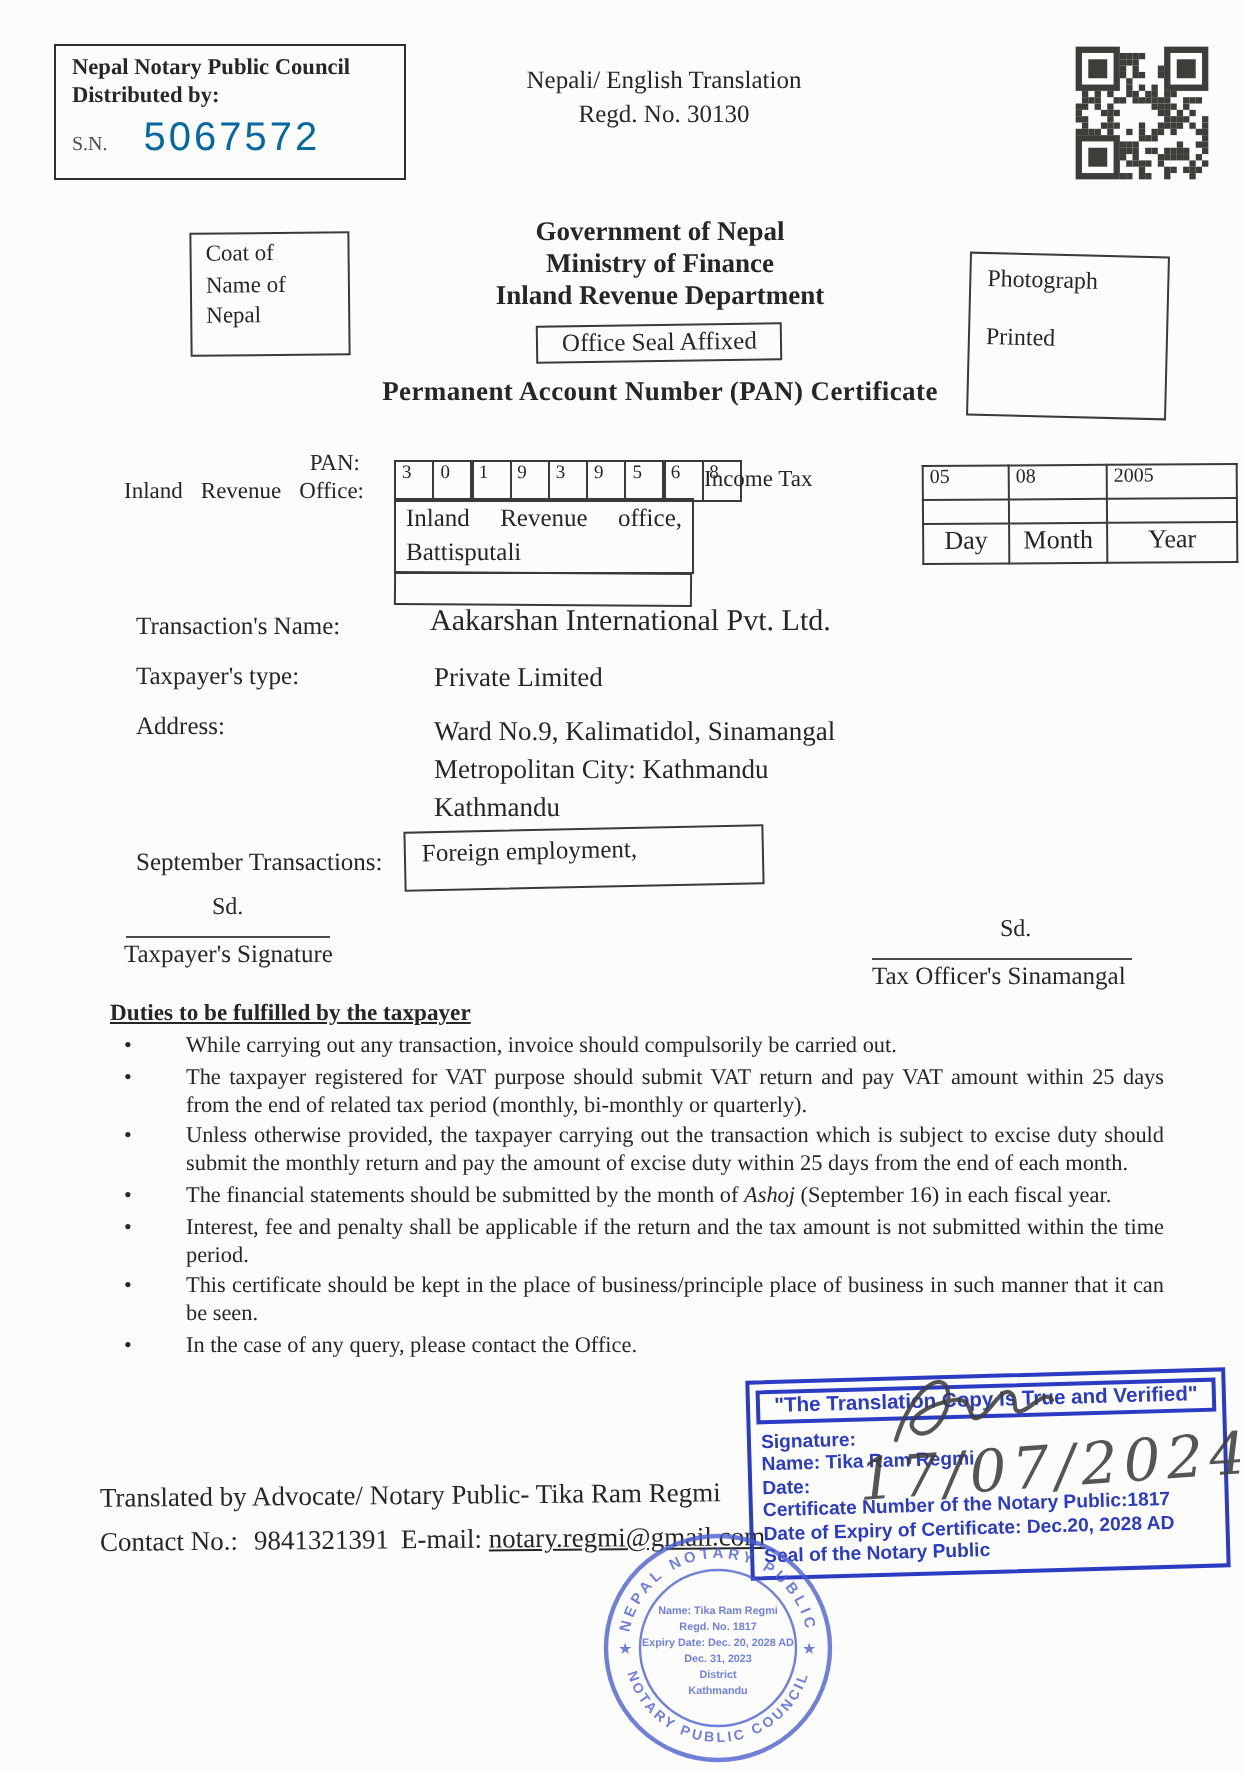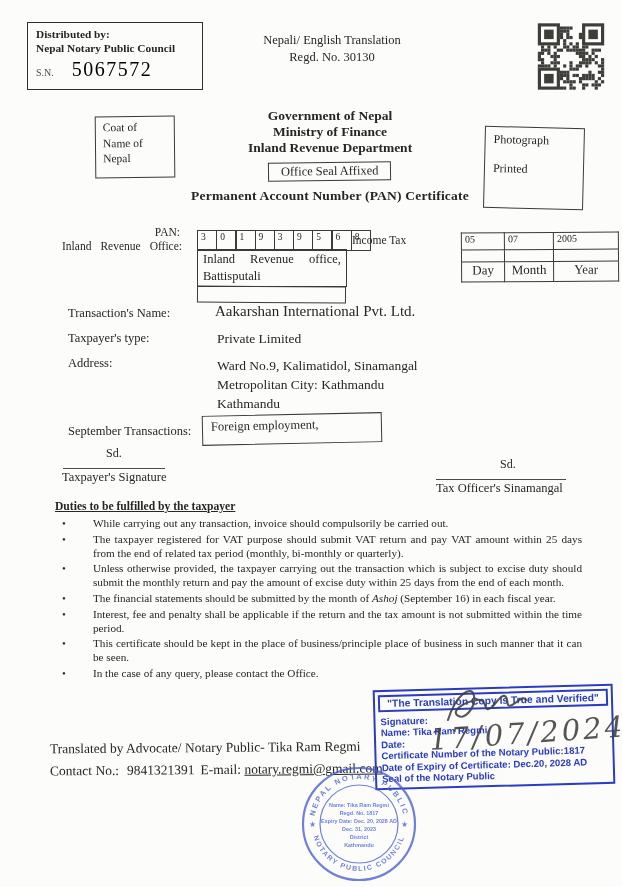--- a/index.html
+++ b/index.html
@@ -9,21 +9,21 @@
     font-family:"Liberation Serif", serif;
   }
   .abs{position:absolute;}
   .bordered{border:1.5px solid #3a3a3a;}
 
   
   .dist-box{left:27px;top:22px;width:158px;height:58px;border:1.8px solid #2e2e2e;padding:4px 8px;}
   .dist-box .b{font-weight:bold;font-size:11.3px;line-height:14px;}
   .sn-row{margin-top:5px;display:flex;align-items:flex-end;}
   .sn-label{font-family:Liberation Serif, serif;font-size:10px;color:#4c4c4c;}
-  .sn-value{font-family:Liberation Serif, serif;font-size:20px;color:#000000;letter-spacing:1.5px;margin-left:18px;line-height:18px;}
+  .sn-value{font-family:Liberation Sans, sans-serif;font-size:20px;color:#0369a1;letter-spacing:1.5px;margin-left:18px;line-height:18px;}
 
   
   .trans-note{left:212px;top:32px;width:240px;text-align:center;font-size:12.5px;line-height:17px;}
 
   .qr{left:531px;top:17px;}
 
   
   .coat-box{left:95px;top:116px;width:64px;height:54px;padding:3px 7px;font-size:11.5px;line-height:15.5px;transform:rotate(-0.6deg);}
   .hdr{left:120px;top:108px;width:420px;text-align:center;}
   .hdr .h{font-weight:bold;font-size:13.5px;line-height:16px;}
@@ -88,22 +88,22 @@
   .foot2 .email{text-decoration:underline;}
   .foot2 .num{margin:0 6px 0 8px;}
   .roundstamp{left:288px;top:762px;z-index:3;opacity:.78;pointer-events:none;}
 </style>
 </head>
 <body>
 
 <div class="page">
 
   <div class="abs dist-box">
+    <div class="b">Nepal Notary Public Council</div>
     <div class="b">Distributed by:</div>
-    <div class="b">Nepal Notary Public Council</div>
     <div class="sn-row">
       <span class="sn-label">S.N.</span>
       <span class="sn-value">5067572</span>
     </div>
   </div>
 
   <div class="abs trans-note">
     <div>Nepali/ English Translation</div>
     <div>Regd. No. 30130</div>
   </div>
@@ -294,21 +294,21 @@
 
   <div class="abs income-tax">Income Tax</div>
 
   <div class="abs office-box">Inland Revenue office, Battisputali</div>
   <div class="abs empty-box"></div>
 
   <table class="abs datebox">
     <tbody>
         <tr>
       <td class="val c-day">05</td>
-      <td class="val c-month">07</td>
+      <td class="val c-month">08</td>
       <td class="val c-year">2005</td>
     </tr>
     <tr>
           <td class="gap"></td>
           <td class="gap"></td>
           <td class="gap"></td>
         </tr>
     <tr>
       <td class="lbl">Day</td>
       <td class="lbl">Month</td>

